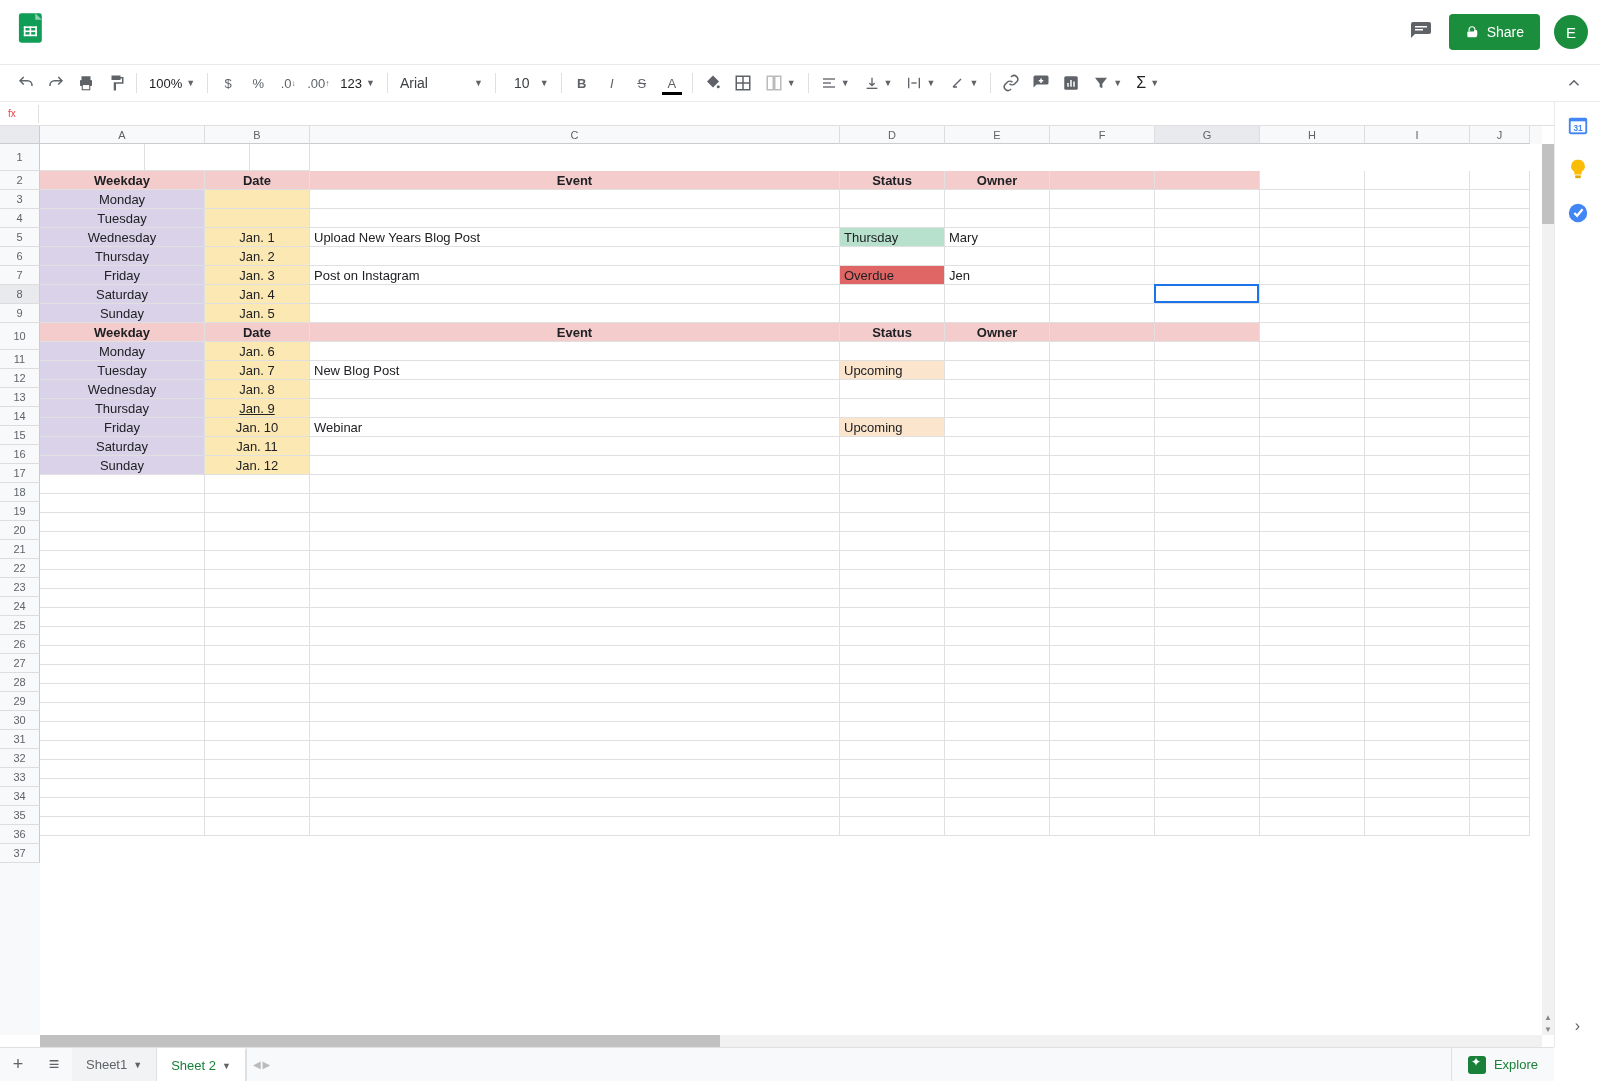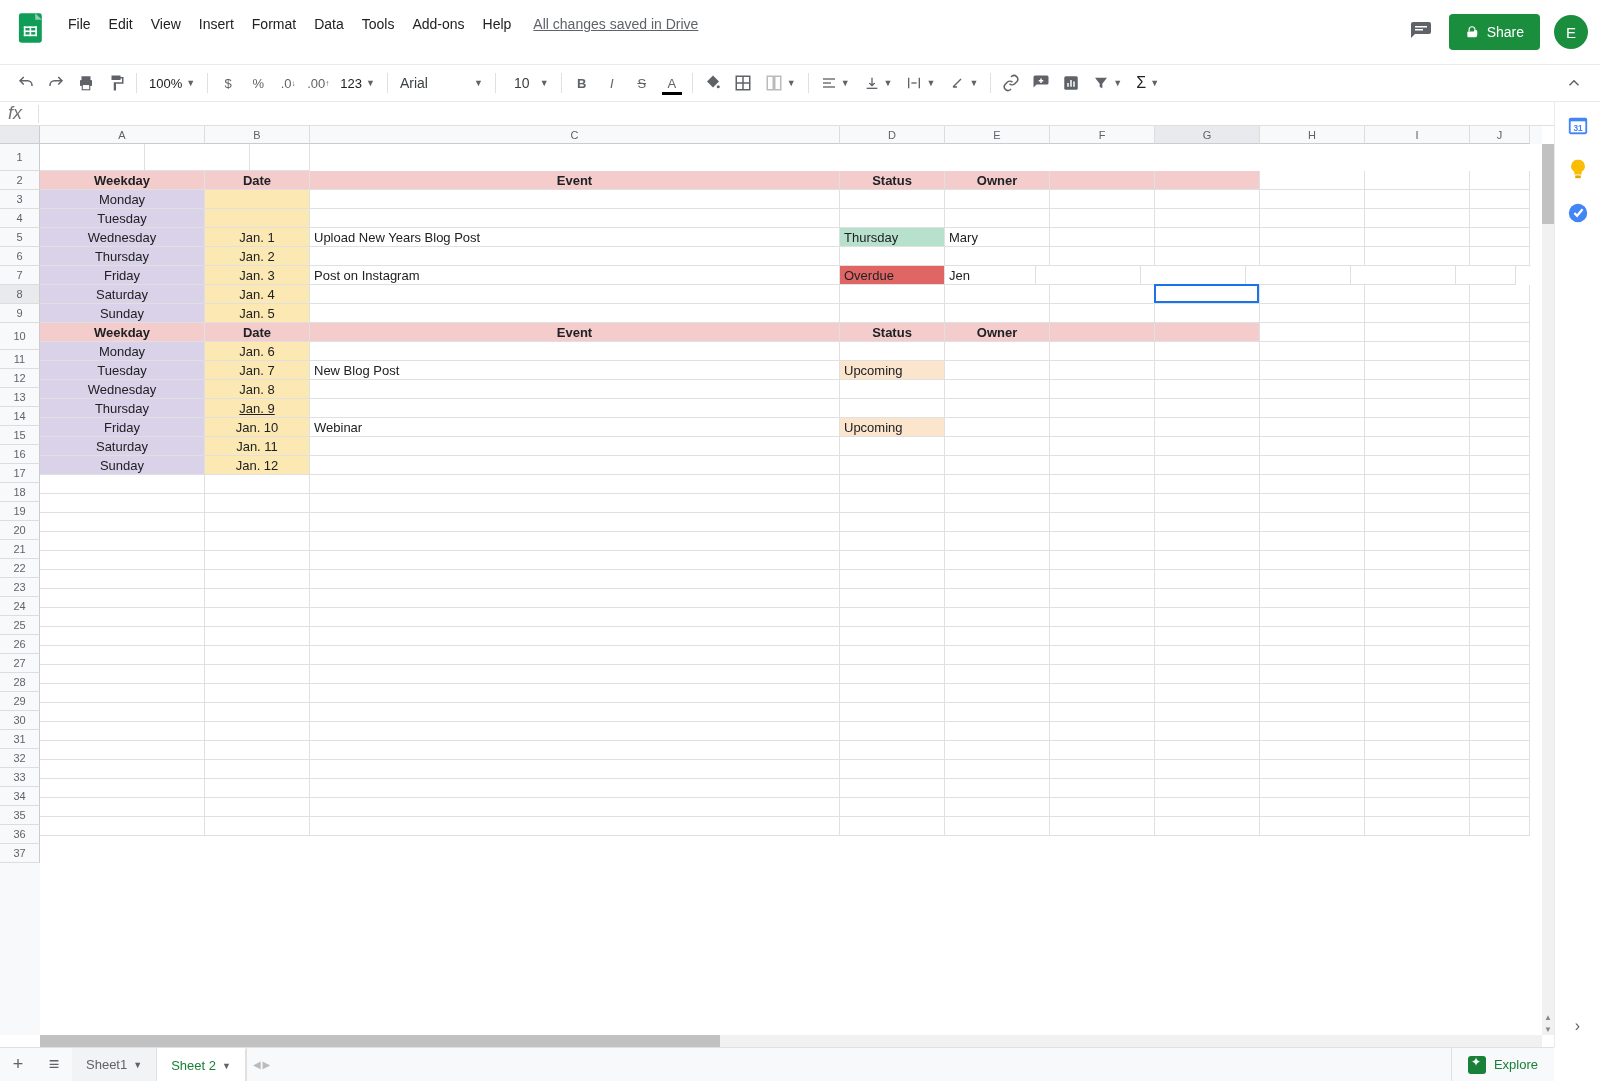--- a/index.html
+++ b/index.html
@@ -33,21 +33,21 @@
 .text-color-btn{position:relative}
 .text-color-underline{position:absolute;bottom:1px;left:4px;right:4px;height:3px;background:#000}
 
 
 .side-panel{position:absolute;right:0;top:102px;width:46px;bottom:34px;border-left:1px solid #e8eaed;display:flex;flex-direction:column;align-items:center;padding-top:12px;gap:22px;background:#fff}
 .side-icon{width:22px;height:22px;cursor:pointer}
 .side-caret{position:absolute;bottom:12px;color:#5f6368;cursor:pointer;font-size:16px}
 
 
 .formula-bar{height:24px;border-bottom:1px solid #e0e0e0;display:flex;align-items:center;padding-left:8px;width:calc(100% - 46px)}
-.fx{font-style:italic;color:#737373;font-size:18px;width:24px}
+.fx{color:#ef4444;font-size:10px;width:24px}
 .fx-sep{width:1px;height:18px;background:#e0e0e0;margin:0 6px}
 .formula-input{flex:1;border:none;outline:none;height:100%;font-size:13px}
 
 
 .grid-wrap{position:relative;width:calc(100% - 46px);height:calc(100% - 64px - 38px - 24px - 34px);overflow:hidden}
 .row-hdr-corner{position:absolute;left:0;top:0;width:40px;height:18px;background:#f8f9fa;border-right:1px solid #ccc;border-bottom:1px solid #ccc;z-index:4}
 .col-hdrs{position:absolute;left:40px;top:0;right:12px;height:18px;display:flex;z-index:3;background:#f8f9fa}
 .col-hdr{border-right:1px solid #ddd;border-bottom:1px solid #ccc;background:#f8f9fa;font-size:11px;color:#5f6368;display:flex;align-items:center;justify-content:center;flex-shrink:0}
 .row-hdrs{position:absolute;left:0;top:18px;width:40px;bottom:12px;z-index:3;background:#f8f9fa}
 .row-hdr{height:19px;border-right:1px solid #ccc;border-bottom:1px solid #ddd;background:#f8f9fa;font-size:11px;color:#5f6368;display:flex;align-items:center;justify-content:center}
@@ -98,32 +98,20 @@
         <path d="M26 4 L34 12 L26 12 Z" fill="#8ed1b1"></path>
         <rect x="12" y="20" width="16" height="2" fill="#fff"></rect>
         <rect x="12" y="25" width="16" height="2" fill="#fff"></rect>
         <rect x="12" y="30" width="16" height="2" fill="#fff"></rect>
         <rect x="12" y="20" width="2" height="12" fill="#fff"></rect>
         <rect x="19" y="20" width="2" height="12" fill="#fff"></rect>
         <rect x="26" y="20" width="2" height="12" fill="#fff"></rect>
       </svg>
   </div>
   <div class="title-area">
-    <div class="menu-row" id="menu-row">
-        <span class="menu-item">File</span>
-        <span class="menu-item">Edit</span>
-        <span class="menu-item">View</span>
-        <span class="menu-item">Insert</span>
-        <span class="menu-item">Format</span>
-        <span class="menu-item">Data</span>
-        <span class="menu-item">Tools</span>
-        <span class="menu-item">Add-ons</span>
-        <span class="menu-item">Help</span>
-        <span class="save-status">All changes saved in Drive</span>
-      </div>
   </div>
   <div class="title-right">
     <div class="comment-icon">
       <svg width="24" height="24" viewBox="0 0 24 24" fill="#5f6368">
           <path d="M20 2H4a2 2 0 00-2 2v14l4-4h14a2 2 0 002-2V4a2 2 0 00-2-2z"></path>
           <rect x="6" y="6" width="12" height="1.5" fill="#fff"></rect>
           <rect x="6" y="9" width="8" height="1.5" fill="#fff"></rect>
         </svg>
     </div>
     <button class="share-btn">
@@ -409,21 +397,21 @@
         <div class="cell " style="width: 105px;"></div>
         <div class="cell " style="width: 105px;"></div>
         <div class="cell " style="width: 105px;"></div>
         <div class="cell " style="width: 60px;"></div>
       </div>
       <div class="row">
         <div class="cell purple ctr" style="width: 165px;">Friday</div>
         <div class="cell yellow ctr" style="width: 105px;">Jan. 3</div>
         <div class="cell " style="width: 530px;">Post on Instagram</div>
         <div class="cell red" style="width: 105px;">Overdue</div>
-        <div class="cell " style="width: 91px;">Jen</div>
+        <div class="cell " style="width: 105px;">Jen</div>
         <div class="cell " style="width: 105px;"></div>
         <div class="cell " style="width: 105px;"></div>
         <div class="cell " style="width: 105px;"></div>
         <div class="cell " style="width: 105px;"></div>
         <div class="cell " style="width: 60px;"></div>
       </div>
       <div class="row">
         <div class="cell purple ctr" style="width: 165px;">Saturday</div>
         <div class="cell yellow ctr" style="width: 105px;">Jan. 4</div>
         <div class="cell " style="width: 530px;"></div>

